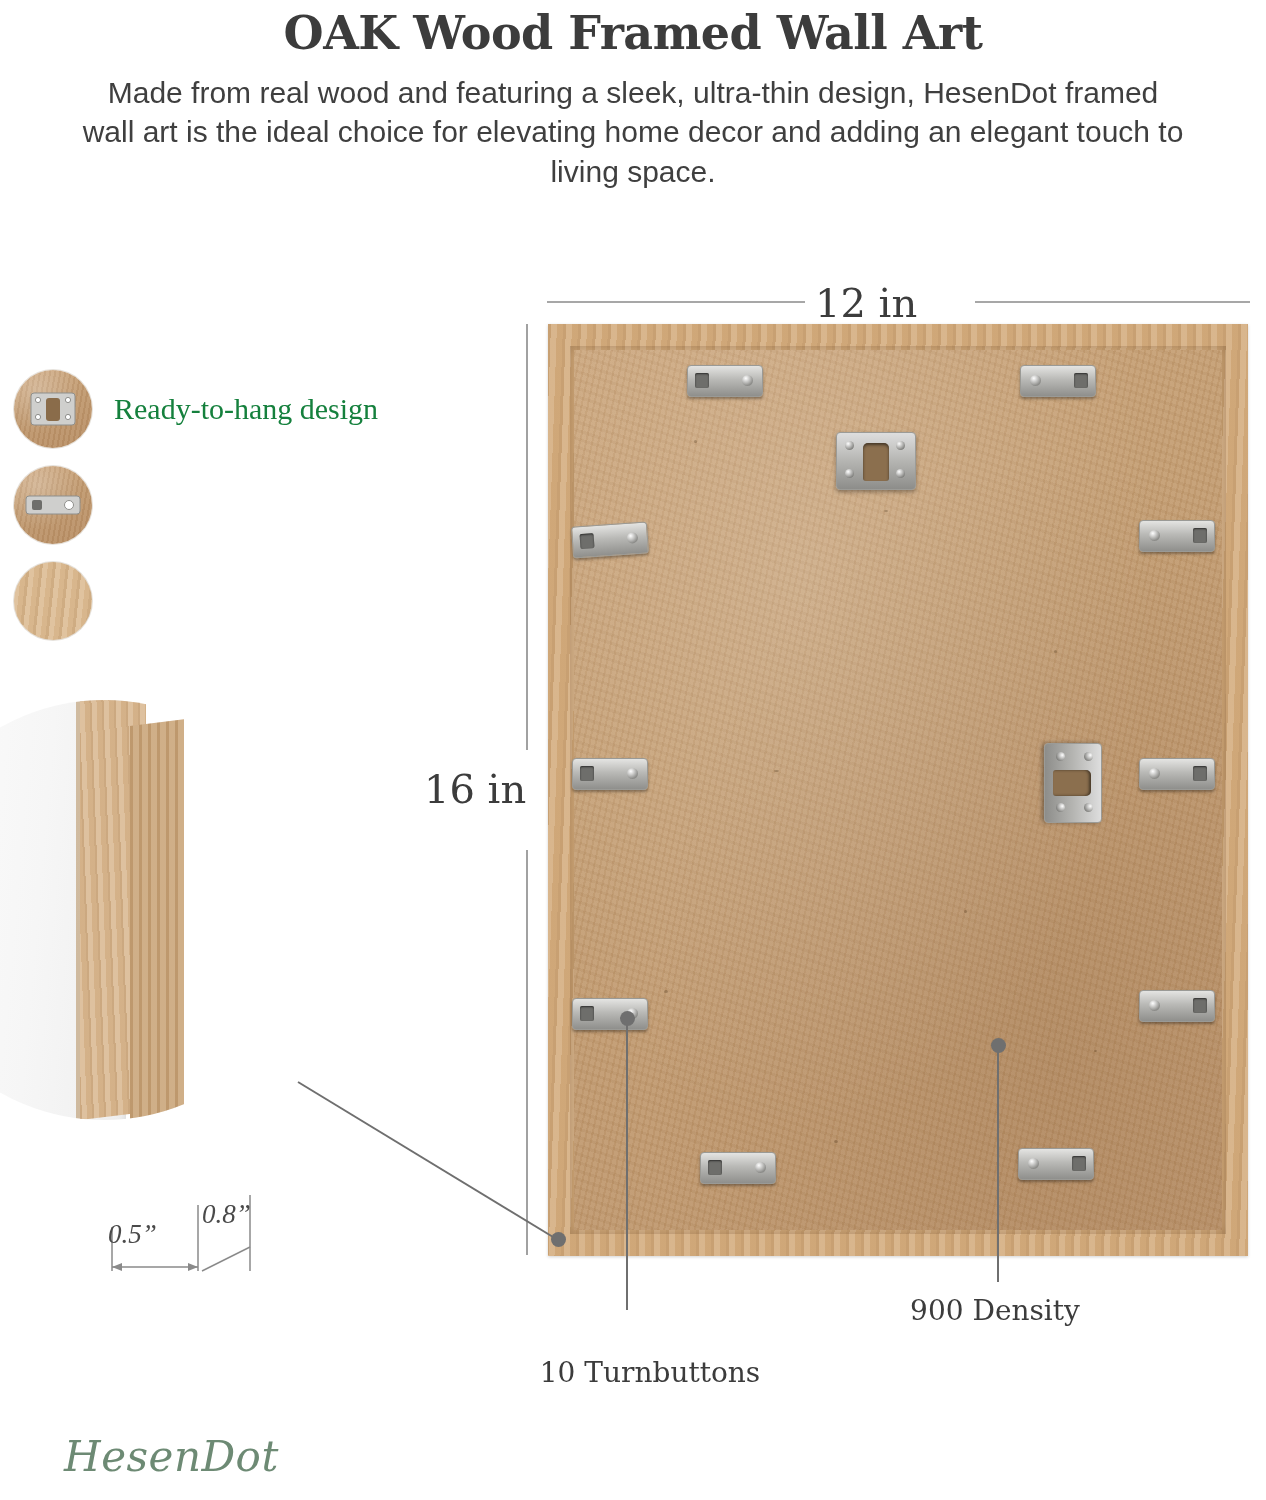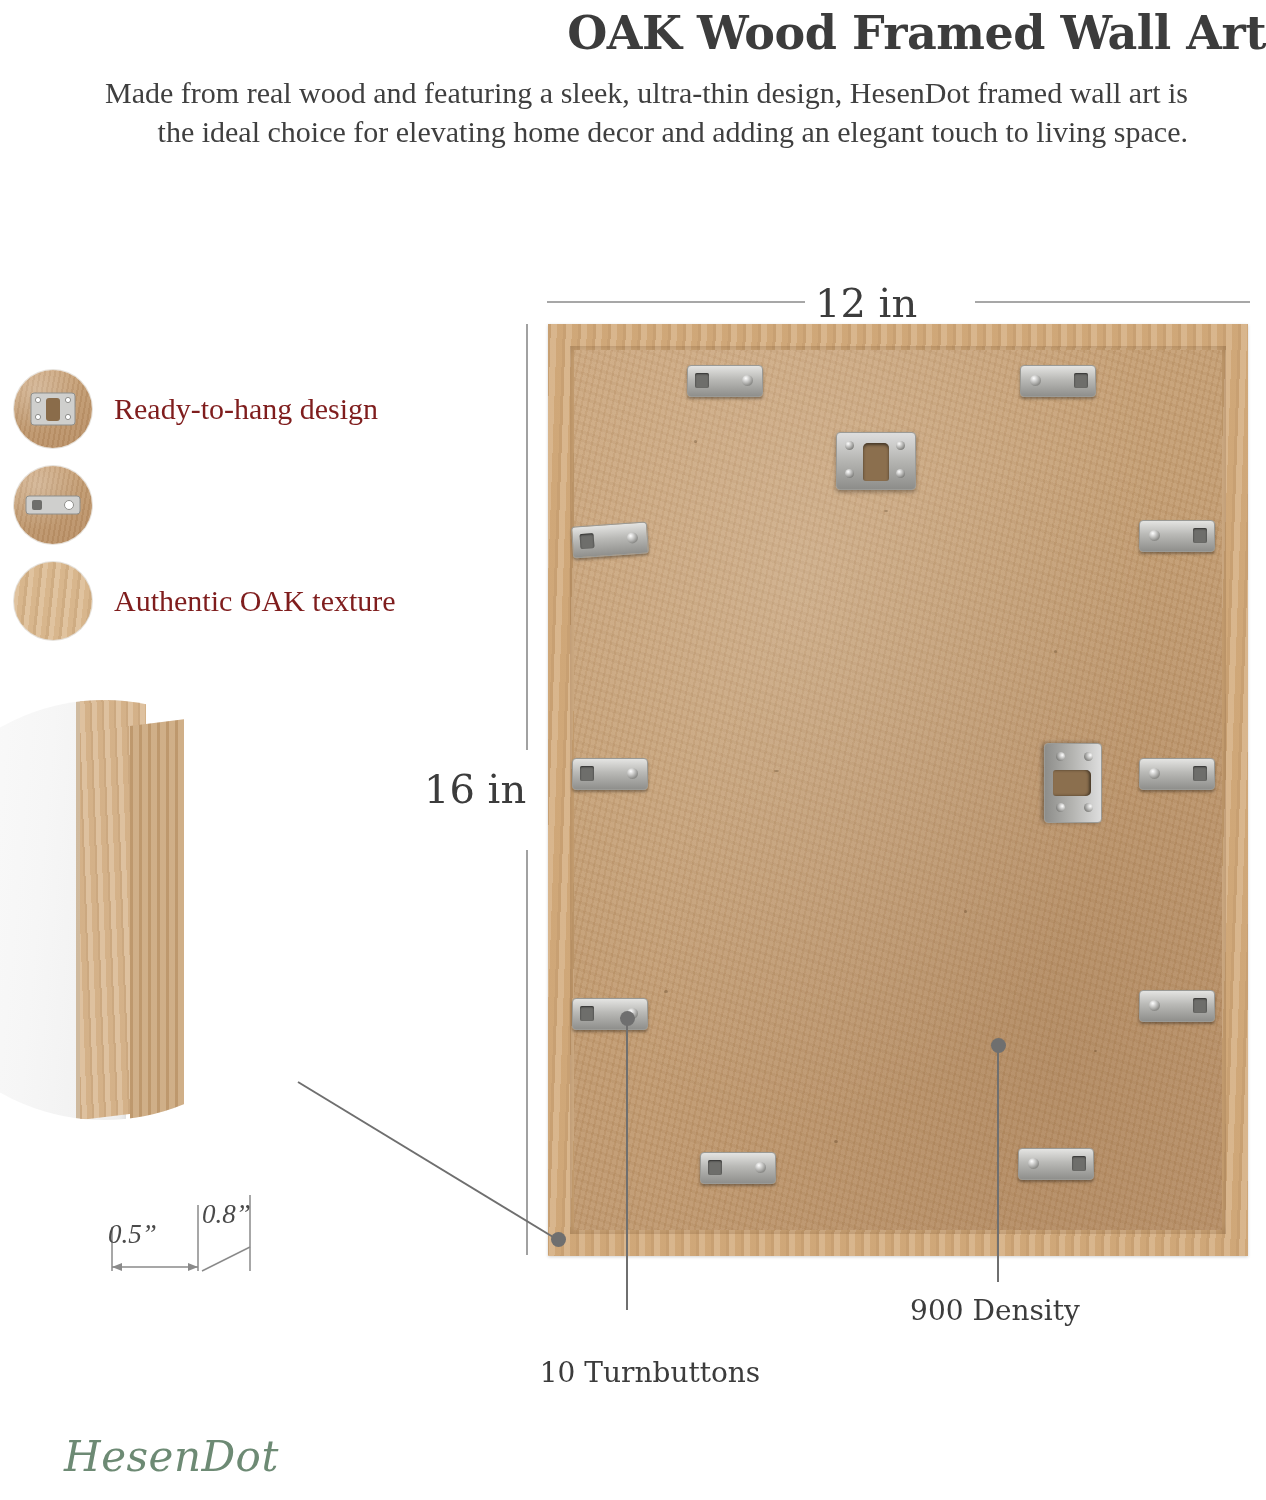--- a/index.html
+++ b/index.html
@@ -15,35 +15,35 @@
     color: #3a3a3a;
     overflow: hidden;
   }
 
   
   .header {
     position: absolute;
     top: 0;
     left: 0;
     width: 1266px;
-    text-align: right;
+    text-align: center;
   }
   .title {
     margin: 8px 0 0 0;
     font-family: "DejaVu Serif", serif;
     font-weight: bold;
     font-size: 46px;
     letter-spacing: -0.5px;
     color: #3c3c3c;
     line-height: 1.1;
   }
   .subtitle {
     margin: 14px auto 0 auto;
     width: 1110px;
-    font-family: Liberation Serif, serif;
+    font-family: Liberation Sans, sans-serif;
     font-size: 30px;
     line-height: 1.33;
     color: #3f3f3f;
   }
 
   
   .features {
     position: absolute;
     left: 14px;
     top: 368px;
@@ -75,21 +75,21 @@
     background:
       repeating-linear-gradient(96deg,
         rgba(160,120,75,0.22) 0 3px,
         rgba(255,255,255,0.12) 3px 8px,
         rgba(180,140,95,0.10) 8px 13px);
     background-color: #dcbb92;
   }
   .feature-label {
     margin-left: 22px;
     font-size: 30px;
-    color: #7f1d1d;
+    color: #15803d;
     font-family: "Liberation Serif", serif;
   }
 
   
   .hanger {
     position: absolute;
     left: 50%;
     top: 50%;
     transform: translate(-50%, -50%);
   }
@@ -347,21 +347,20 @@
           <rect x="1" y="3" width="54" height="18" rx="3" fill="#cfcfcd" stroke="#8f8f8c"></rect>
           <rect x="7" y="7" width="10" height="10" rx="2" fill="#6e6e6b"></rect>
           <circle cx="44" cy="12" r="4.5" fill="#fff" stroke="#8f8f8c"></circle>
         </svg>
       </div>
     </div>
   </div>
 
   <div class="feature">
     <div class="feature-badge badge-wood"></div>
-    <span class="feature-label">Authentic OAK texture</span>
   </div>
 
 </div>
 
 <div class="zoom-circle">
   <div class="zoom-inner">
     <div class="zoom-white-art"></div>
     <div class="zoom-frame-edge"></div>
     <div class="zoom-frame-face"></div>
     <div class="zoom-frame-side"></div>

